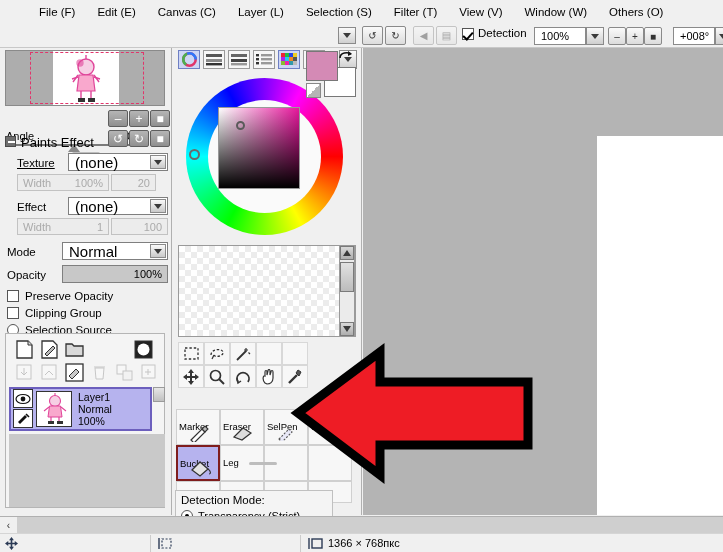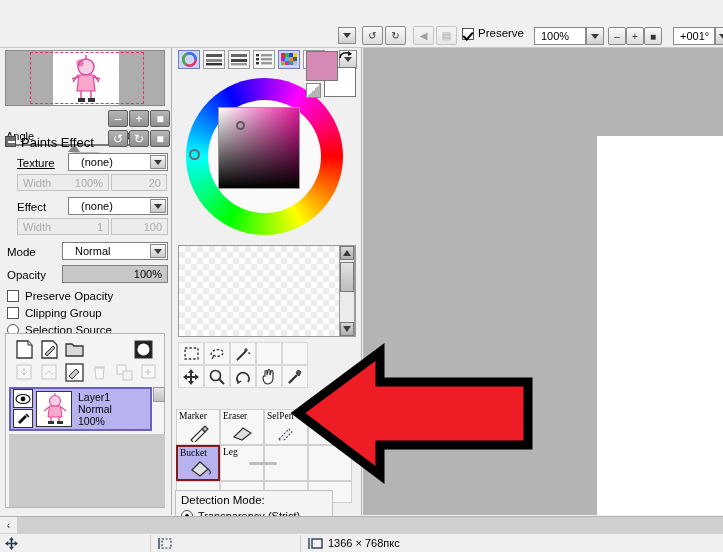--- a/index.html
+++ b/index.html
@@ -82,21 +82,21 @@
 
   .grip { position: absolute; left: 72px; width: 28px; height: 3px; background: #bdbdbd; border-radius: 2px; }
 
   .sec-title { position: absolute; font-size: 13px; }
   .collapse-box { position: absolute; width: 11px; height: 11px; background: #6e6e6e; border: 1px solid #4a4a4a; }
   .collapse-box::after { content:""; position:absolute; left:2px; top:4px; width:7px; height:2px; background:#fff; }
 
   .frm-label { position: absolute; font-size: 11.5px; }
   .combo {
     position: absolute; height: 18px; background: #fff; border: 1px solid #7f7f7f;
-    display: flex; align-items: center; padding-left: 12px; font-size: 11px;
+    display: flex; align-items: center; padding-left: 6px; font-size: 15px;
   }
   .combo .btn {
     position: absolute; right: 1px; top: 1px; width: 16px; height: 14px;
     background: linear-gradient(#fafafa,#c9c9c9); border: 1px solid #8a8a8a;
     display: flex; align-items: center; justify-content: center;
   }
   .inp-dis {
     position: absolute; height: 17px; background: #ececec; border: 1px solid #c2c2c2;
     color: #aaa; font-size: 11px; display: flex; align-items: center; padding: 0 5px;
   }
@@ -165,21 +165,21 @@
   }
 
   #swatchbox { position: absolute; left: 133px; top: 3px; width: 52px; height: 50px; }
   .sw-fg { position: absolute; left: 0; top: 0; width: 32px; height: 30px; background: #d48ab5; border: 1px solid #777; }
   .sw-bg { position: absolute; left: 18px; top: 16px; width: 32px; height: 30px; background: #fff; border: 1px solid #777; }
   .sw-tiny { position: absolute; left: 0; top: 32px; width: 15px; height: 15px; border: 1px solid #888;
     background: linear-gradient(135deg,#fff 50%,#b5b5b5 50%); }
 
   .brush-tab {
     position: absolute; width: 44px; height: 36px; background: #f7f7f7; border: 1px solid #d0d0d0;
-    font-size: 9.5px; padding-left: 2px; padding-top: 1px; overflow: hidden; font-family: Liberation Serif, serif;
+    font-size: 9.5px; padding-left: 2px; padding-top: 11px; overflow: hidden;
   }
   .brush-tab.sel { background: #b6b3ee; border: 2px solid #7f1d1d; }
 
   #detection { position: absolute; left: 2px; top: 442px; width: 158px; height: 40px; background: #f4f4f4; border: 1px solid #c0c0c0; }
 
   
   #canvasarea { position: absolute; left: 363px; top: 48px; width: 360px; height: 467px; background: #b4b4b4; overflow: hidden; }
   #whitepage { position: absolute; left: 234px; top: 88px; width: 140px; height: 400px; background: #fff; }
 
   
@@ -189,41 +189,52 @@
   .stat-sep { position: absolute; top: 1px; width: 1px; height: 17px; background: #cccccc; }
 
   
   #arrow { position: absolute; left: 180px; top: 330px; width: 360px; height: 165px; pointer-events: none; }
 </style>
 </head>
 <body>
 
 <div id="app">
 
+  <div id="menubar">
+    <div class="menu-item">File (F)</div>
+    <div class="menu-item">Edit (E)</div>
+    <div class="menu-item">Canvas (C)</div>
+    <div class="menu-item">Layer (L)</div>
+    <div class="menu-item">Selection (S)</div>
+    <div class="menu-item">Filter (T)</div>
+    <div class="menu-item">View (V)</div>
+    <div class="menu-item">Window (W)</div>
+    <div class="menu-item">Others (O)</div>
+  </div>
 
   <div id="toolbar">
     <div class="tb-drop" style="left:338px;top:4px;width:18px;height:17px;">
         <div class="caret"></div>
       </div>
     <div class="tb-btn" style="left:362px;top:3px;width:21px;height:19px;">↺</div>
     <div class="tb-btn" style="left:385px;top:3px;width:21px;height:19px;">↻</div>
     <div class="tb-btn dis" style="left:413px;top:3px;width:21px;height:19px;">◀</div>
     <div class="tb-btn dis" style="left:436px;top:3px;width:21px;height:19px;">▤</div>
     <div style="position:absolute;left:462px;top:5px;">
       <div class="cbx on"></div>
     </div>
-    <div style="position:absolute;left:478px;top:4px;font-size:11.5px;">Preserve</div>
+    <div style="position:absolute;left:478px;top:4px;font-size:11.5px;">Detection</div>
     <div class="tb-field" style="left:534px;top:4px;width:52px;height:18px;">100%</div>
     <div class="tb-drop" style="left:586px;top:4px;width:18px;height:18px;">
         <div class="caret"></div>
       </div>
     <div class="tb-btn" style="left:608px;top:4px;width:18px;height:18px;">–</div>
     <div class="tb-btn" style="left:626px;top:4px;width:18px;height:18px;">+</div>
     <div class="tb-btn" style="left:644px;top:4px;width:18px;height:18px;">■</div>
-    <div class="tb-field" style="left:673px;top:4px;width:42px;height:18px;">+001°</div>
+    <div class="tb-field" style="left:673px;top:4px;width:42px;height:18px;">+008°</div>
     <div class="tb-drop" style="left:715px;top:4px;width:16px;height:18px;">
         <div class="caret"></div>
       </div>
   </div>
 
   <div id="leftpanel">
 
     <div id="navpreview">
       <div class="page"></div>
       <div class="seldash"></div>
@@ -266,21 +277,21 @@
     <div class="combo" style="left:68px;top:105px;width:100px;">
       <span>(none)</span>
       <div class="btn">
           <div class="caret"></div>
         </div>
     </div>
     <div class="inp-dis" style="left:17px;top:126px;width:92px;justify-content:space-between;">
       <span>Width</span>
       <span>100%</span>
     </div>
-    <div class="inp-dis" style="left:111px;top:126px;width:56px;justify-content:flex-end;">20</div>
+    <div class="inp-dis" style="left:111px;top:126px;width:45px;justify-content:flex-end;">20</div>
 
     <div class="frm-label" style="left:17px;top:153px;">Effect</div>
     <div class="combo" style="left:68px;top:149px;width:100px;">
       <span>(none)</span>
       <div class="btn">
           <div class="caret"></div>
         </div>
     </div>
     <div class="inp-dis" style="left:17px;top:170px;width:92px;justify-content:space-between;">
       <span>Width</span>

